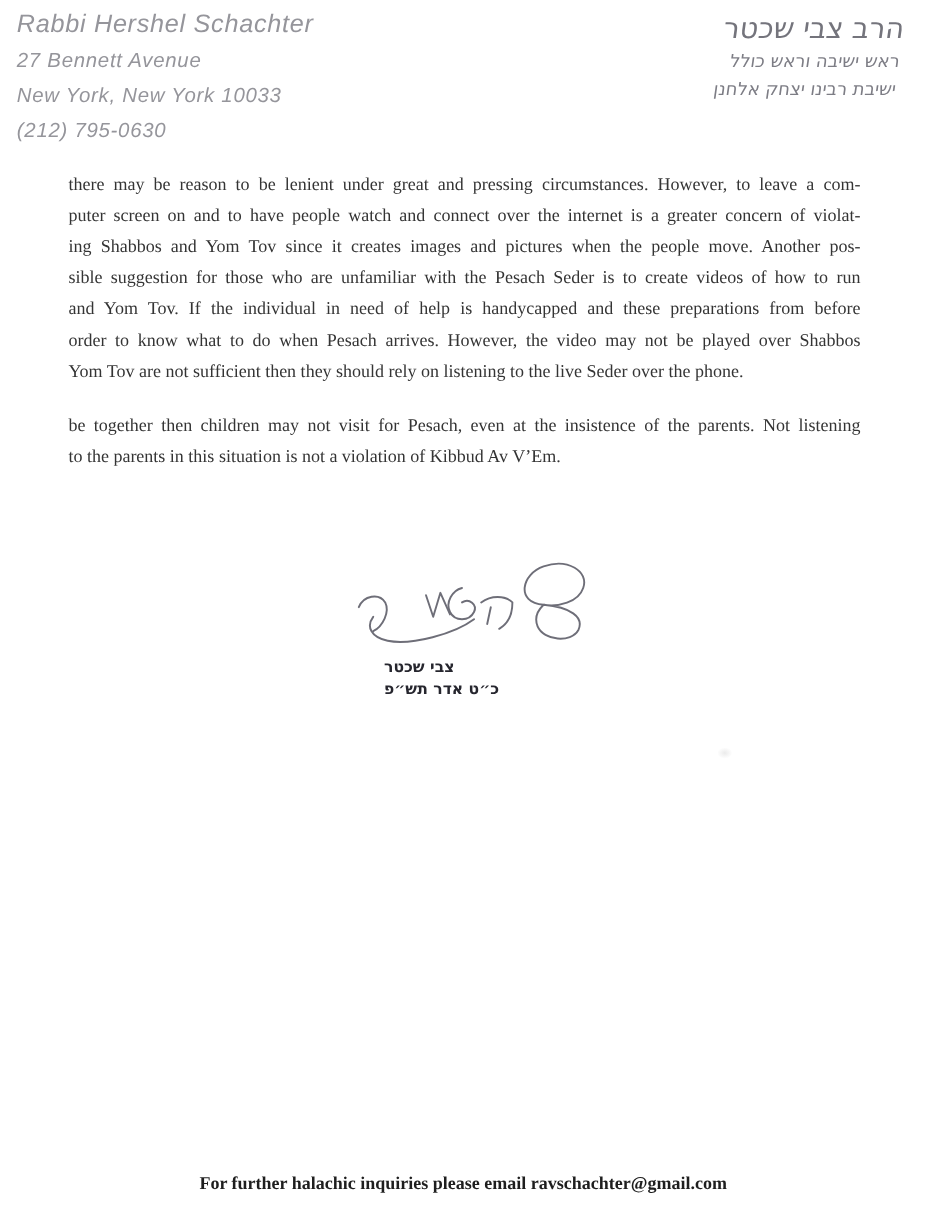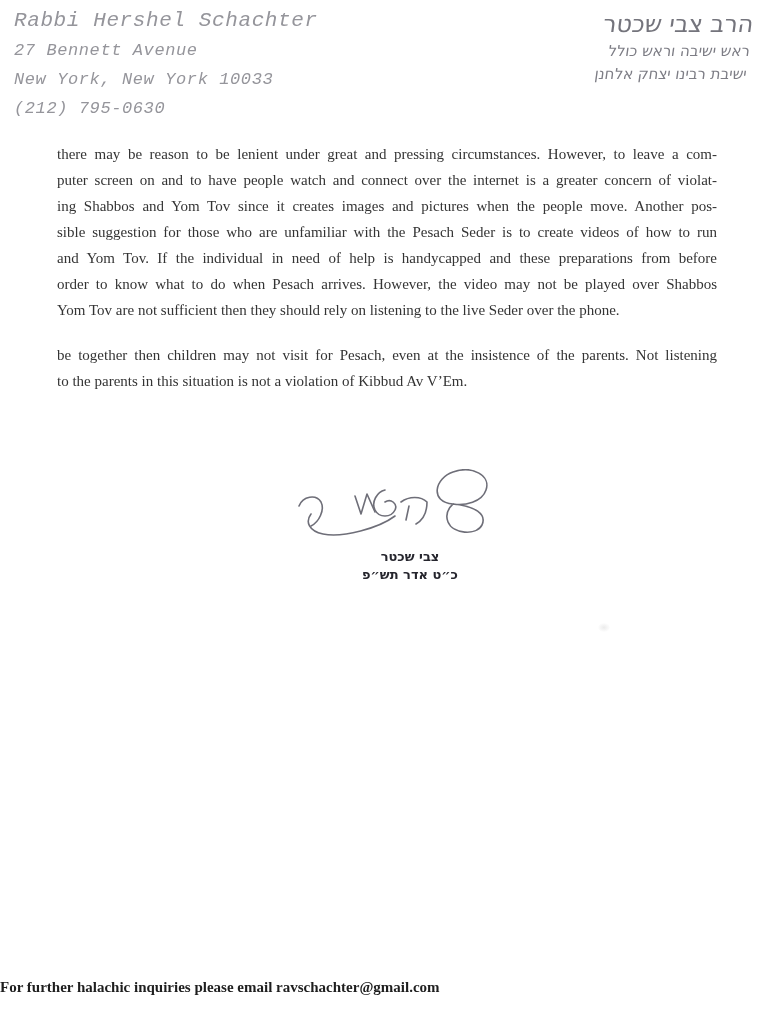--- a/index.html
+++ b/index.html
@@ -15,21 +15,21 @@
     overflow: hidden;
     font-family: "Liberation Serif", serif;
   }
 
   
   .letterhead-left {
     position: absolute;
     left: 14px;
     top: 6px;
     color: #95959b;
-    font-family: Liberation Mono, monospace;
+    font-family: Liberation Sans, sans-serif;
     font-style: italic;
     letter-spacing: 0.6px;
   }
   .lh-name {
     font-size: 21px;
     line-height: 30px;
   }
   .lh-line {
     font-size: 17px;
     line-height: 29px;
@@ -84,36 +84,36 @@
   .signature-svg {
     position: absolute;
     left: 283px;
     top: 462px;
   }
   .signature-print {
     position: absolute;
     left: 320px;
     top: 548px;
     width: 180px;
-    text-align: center;
+    text-align: left;
     direction: rtl;
     color: #26262e;
     font-family: "DejaVu Sans", sans-serif;
     font-weight: bold;
     font-size: 13px;
     line-height: 17.5px;
   }
 
   
   .footer {
     position: absolute;
     left: 0;
     top: 979px;
     width: 772px;
-    text-align: left;
+    text-align: center;
     color: #1e1e1e;
     font-weight: bold;
     font-size: 15px;
     font-family: "Liberation Serif", serif;
   }
 
   
   .smudge {
     position: absolute;
     left: 598px;

